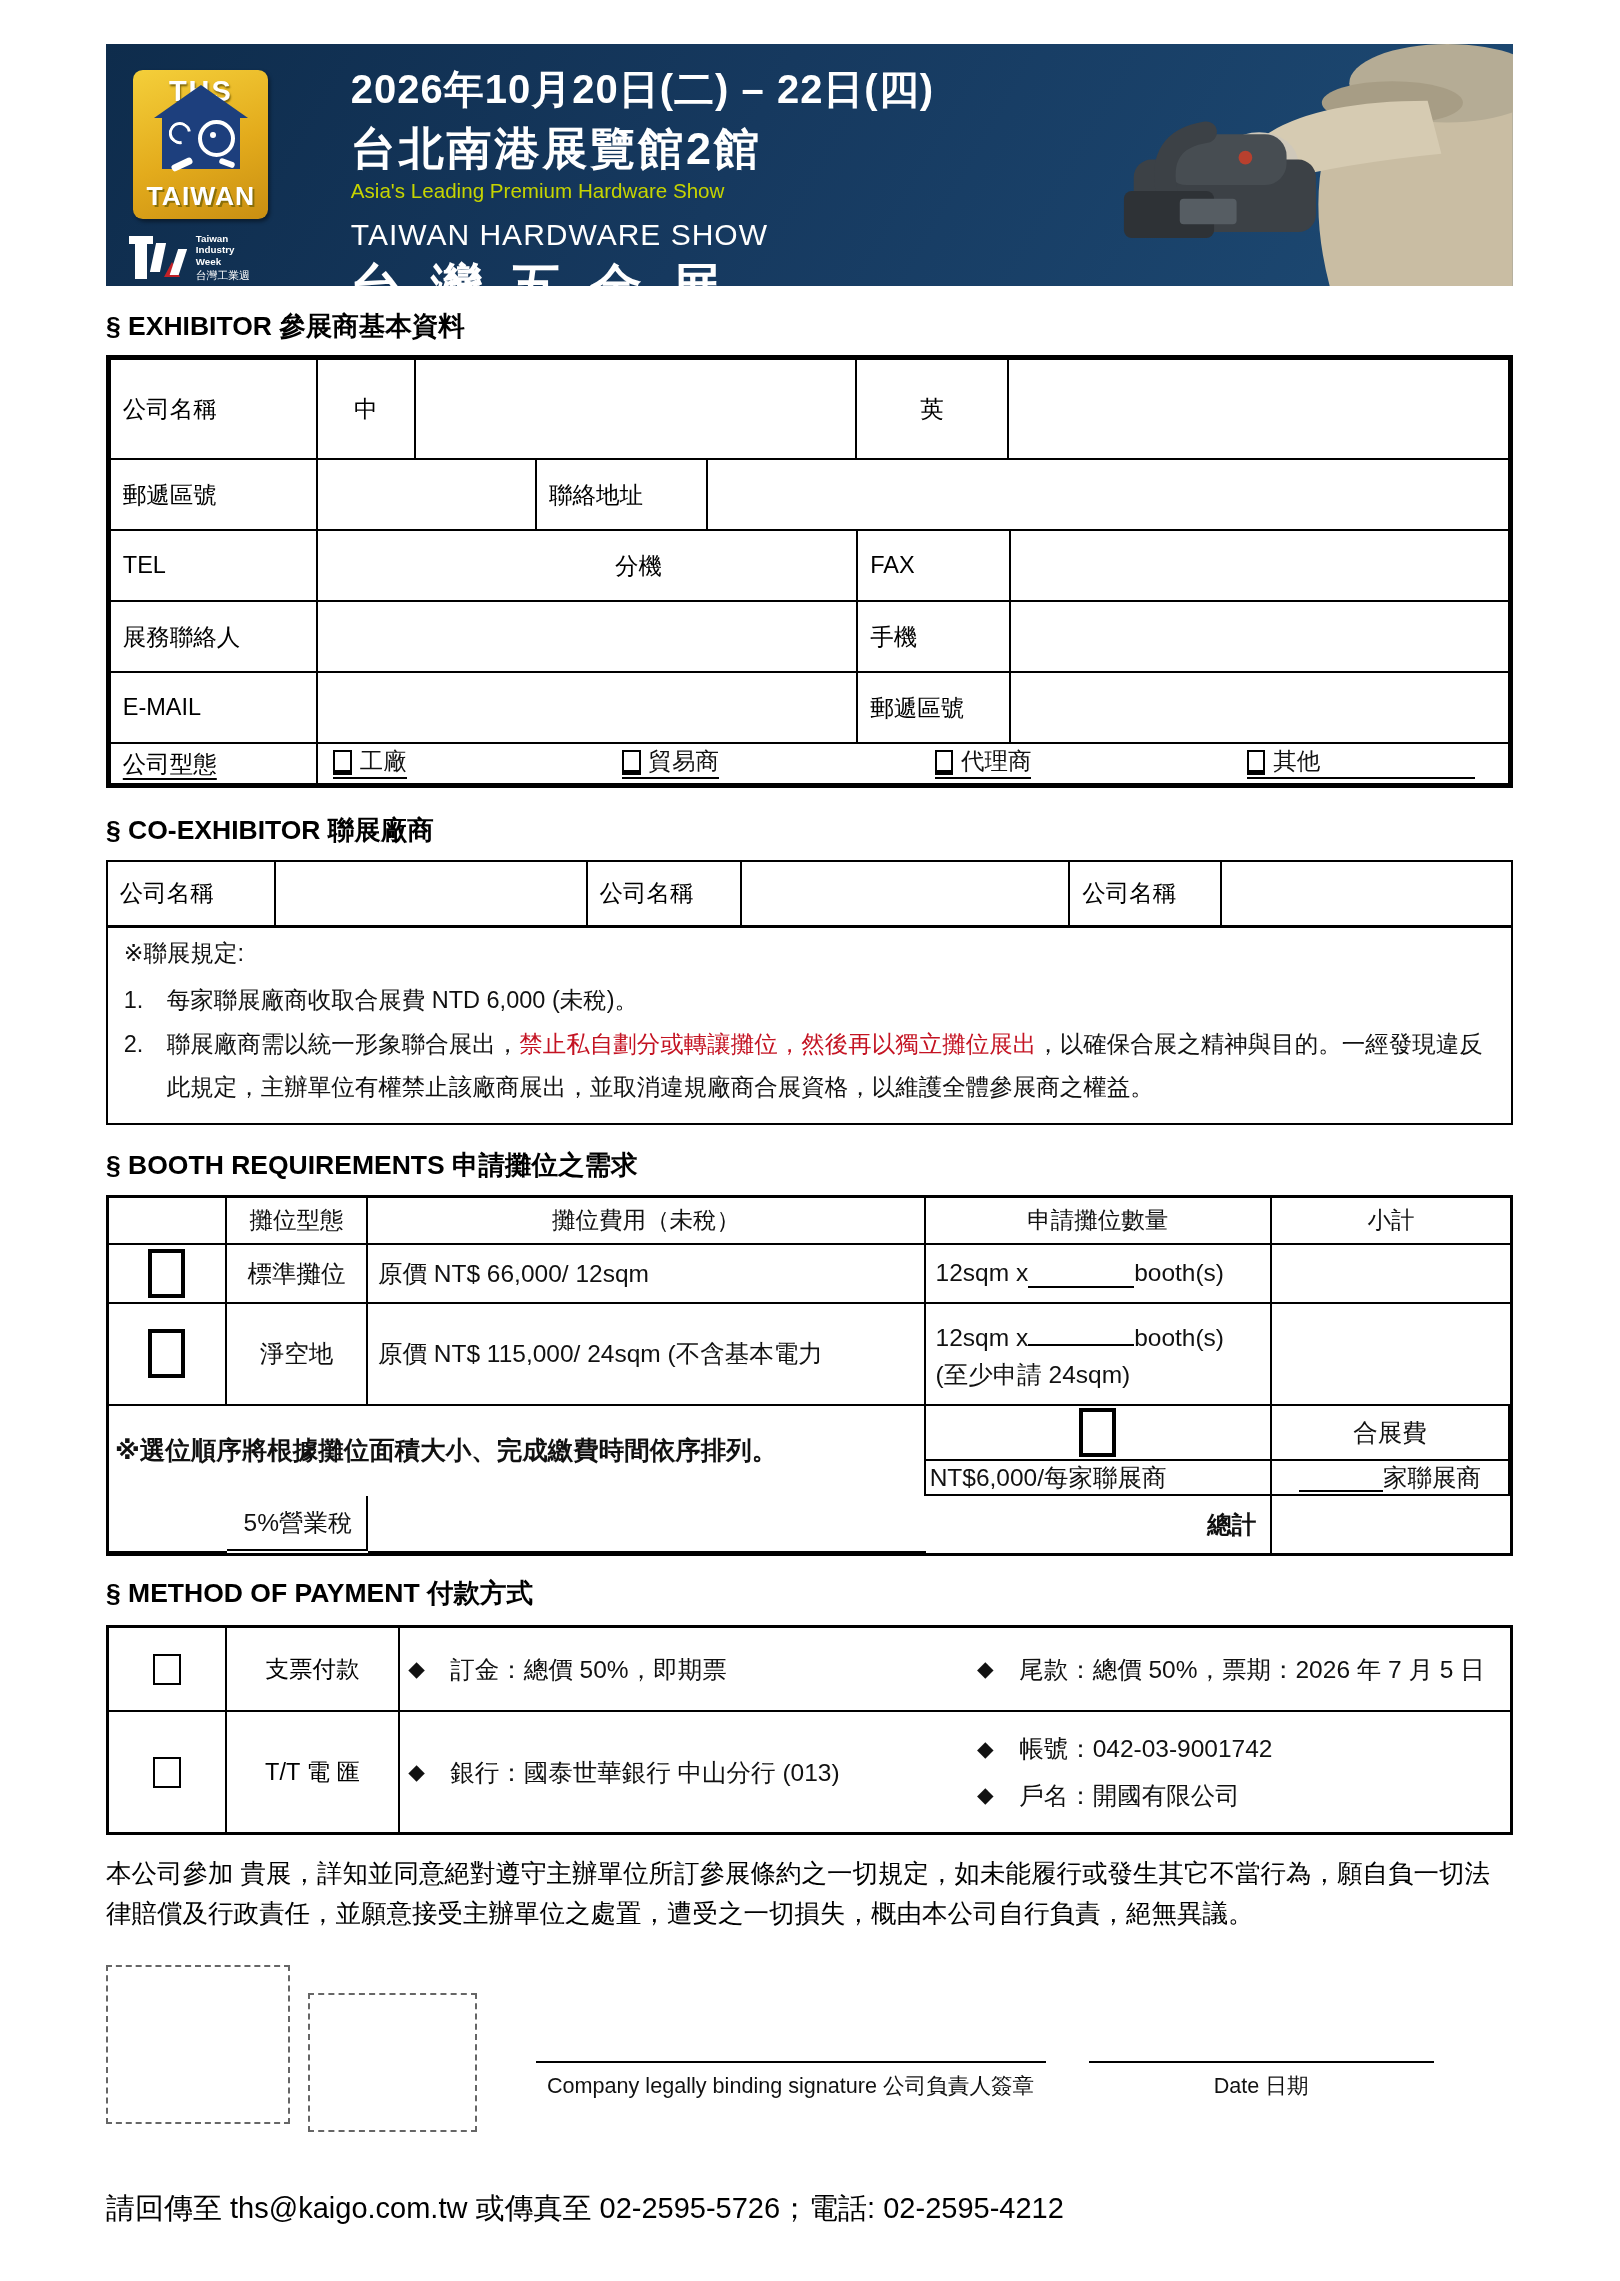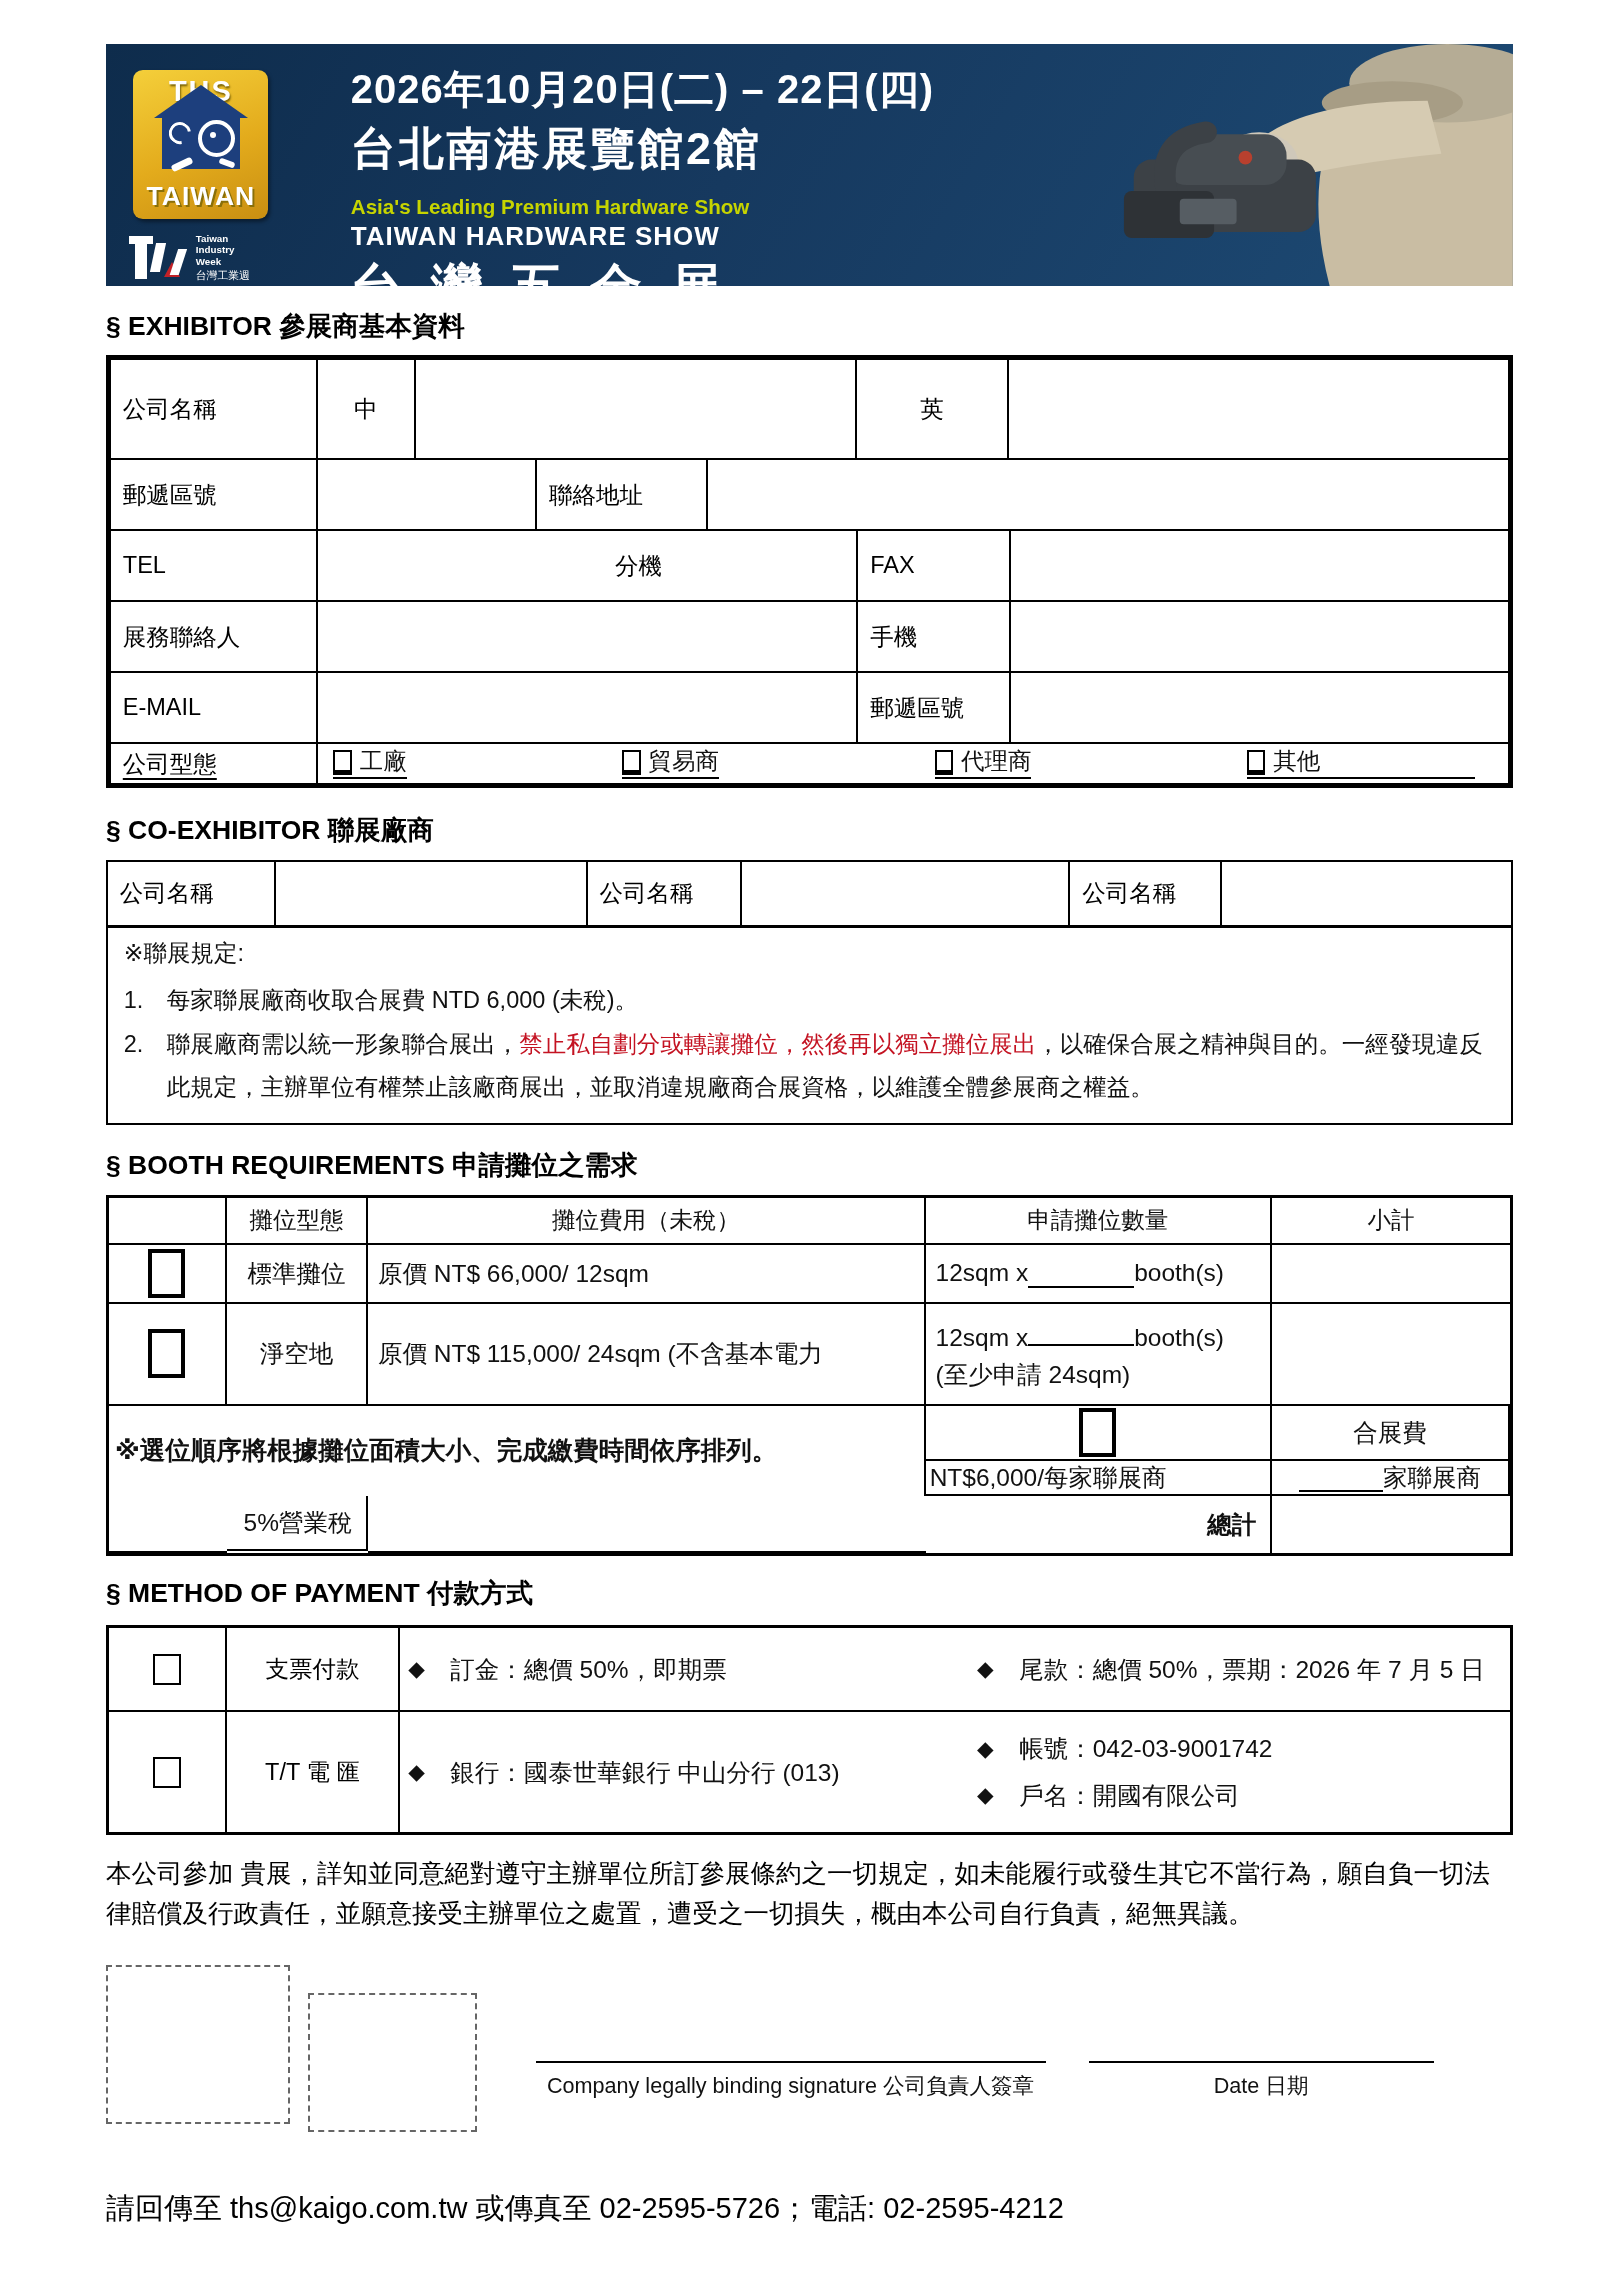--- a/index.html
+++ b/index.html
@@ -25,22 +25,22 @@
   .tiw-bar1{position:absolute;left:0;top:0;width:11.8px;height:43px;background:#fff;}
   .tiw-bar1::before{content:"";position:absolute;left:-5.9px;top:0;width:23.5px;height:8.8px;background:#fff;}
   .tiw-bar2{position:absolute;left:17.6px;top:7.8px;width:9.8px;height:29px;background:#fff;transform:skewX(-12deg);}
   .tiw-red{position:absolute;left:29px;bottom:2px;width:0;height:0;border-left:8.8px solid transparent;border-right:8.8px solid transparent;border-bottom:15.7px solid #c22127;}
   .tiw-bar3{position:absolute;left:39px;top:13.7px;width:8.8px;height:25.5px;background:#fff;transform:skewX(-18deg);}
   .tiw-text{color:#fff;font-size:9.8px;font-weight:bold;line-height:1.15;}
   .tiw-cjk{font-size:10.8px;margin-top:2px;font-weight:normal;}
   .banner-text{flex:1;padding-top:17.6px;text-align:left;padding-left:11.8px;z-index:2;}
   .b-date{color:#fff;font-weight:bold;font-size:40px;letter-spacing:1px;}
   .b-venue{color:#fff;font-weight:bold;font-size:45px;margin-top:2px;letter-spacing:2.9px;}
-  .b-tag-en{color:#c6d400;font-weight:bold;font-size:20.6px;margin-top:16px;}
-  .b-show-en{color:#fff;font-weight:bold;font-size:26px;margin-top:2px;letter-spacing:1px;}
+  .b-tag-en{color:#c6d400;font-weight:normal;font-size:20.6px;margin-top:0;}
+  .b-show-en{color:#fff;font-weight:normal;font-size:30px;margin-top:15px;letter-spacing:1px;}
   .b-show-cjk{color:#fff;font-weight:bold;font-size:51px;letter-spacing:29px;margin-top:2px;white-space:nowrap;}
   .banner-photo{position:absolute;right:0;top:0;width:495px;height:242px;}
 
   
   .sec-title{font-size:26.5px;font-weight:bold;color:#000;margin:0;}
   .t1{margin-top:21.6px;}
   .t2{margin-top:23.5px;}
   .t3{margin-top:21.6px;}
   .t4{margin-top:19.6px;}
 

